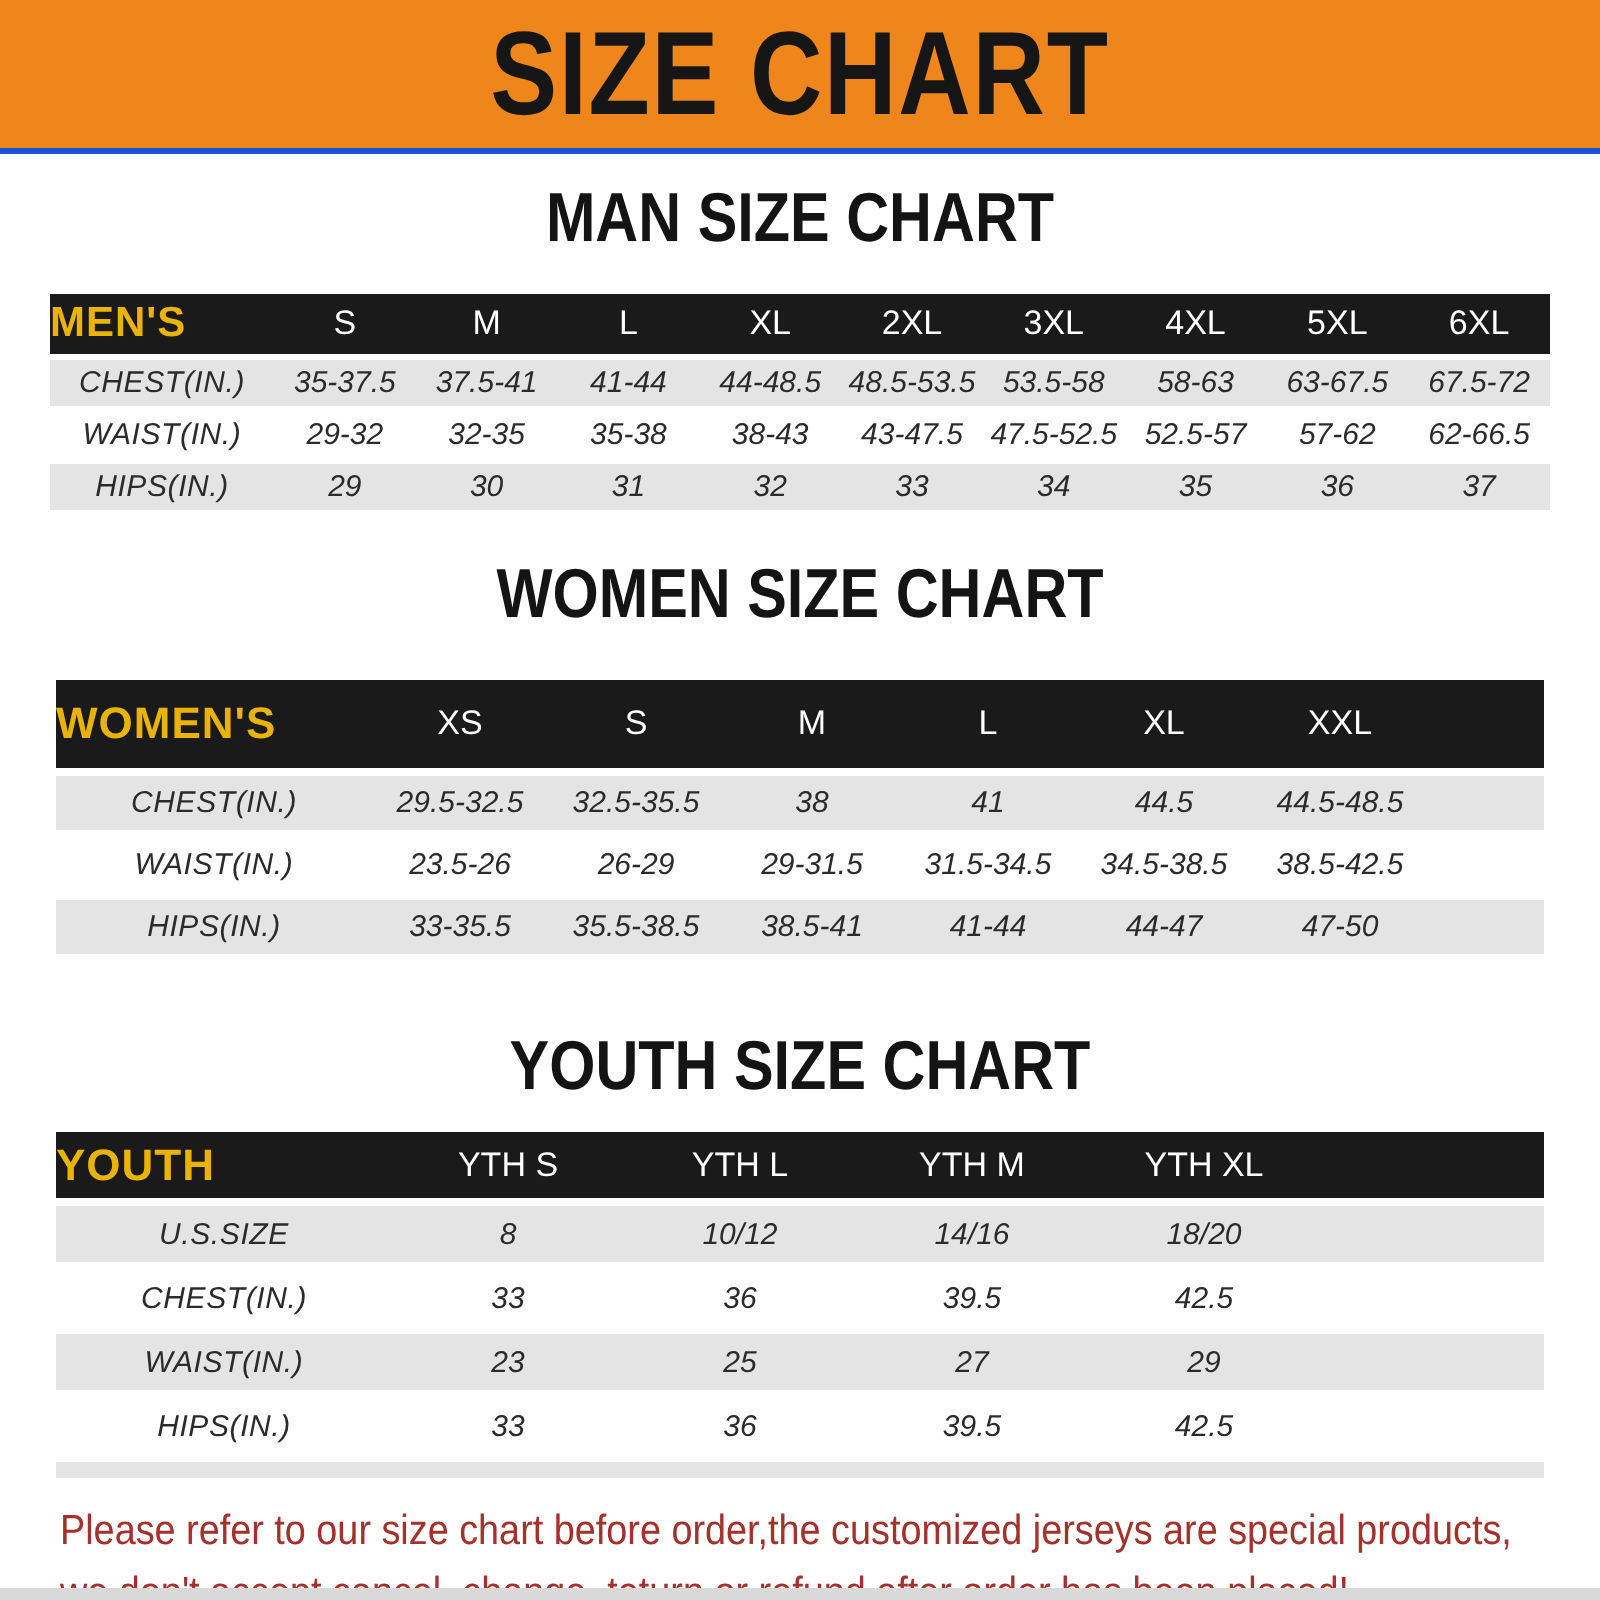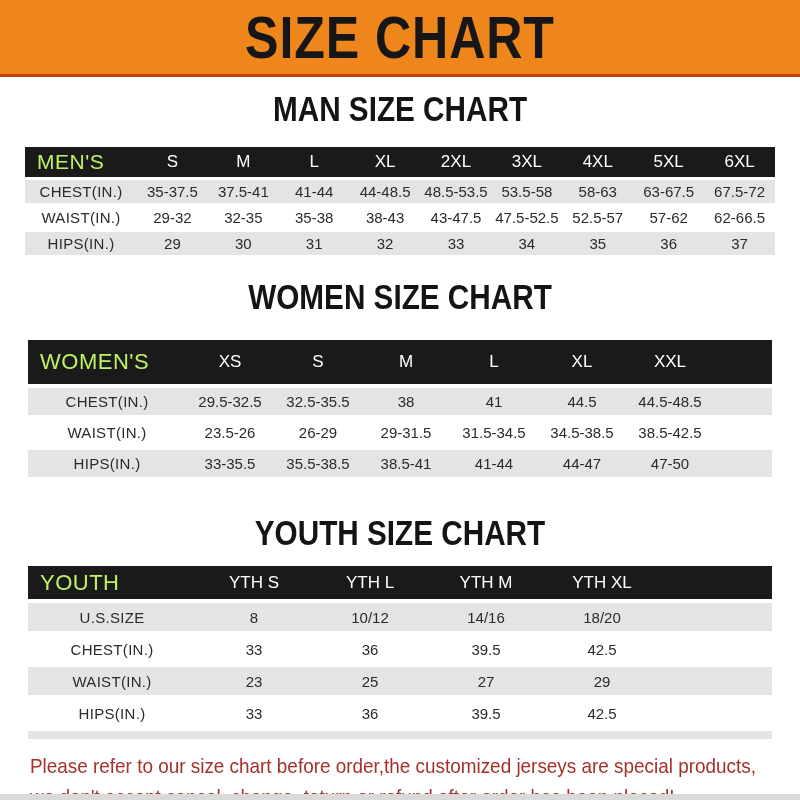--- a/index.html
+++ b/index.html
@@ -10,21 +10,21 @@
     background: #ffffff;
     font-family: "Liberation Sans", sans-serif;
     overflow: hidden;
     position: relative;
   }
 
   
   .banner {
     height: 74px;
     background: var(--orange, #EF861C);
-    border-bottom: 3px solid #c2410c;
+    border-bottom: 3px solid #1d4ed8;
     display: flex;
     align-items: center;
     justify-content: center;
   }
   .banner-title {
     font-size: 57px;
     font-weight: 800;
     letter-spacing: 1px;
     color: #161616;
     transform: scale(0.88, 1.04);
@@ -61,40 +61,40 @@
     background: var(--bar-black, #1A1A1A);
     color: #ffffff;
   }
   .table-men   .thead { height: 30px; }
   .table-women .thead { height: 44px; margin-top: 24px; }
   .table-youth .thead { height: 33px; }
 
   .header-label {
     display: flex;
     align-items: center;
-    padding-left: 12px;
-    font-weight: 400;
+    font-weight: 700;
     letter-spacing: 0.5px;
-    color: #bef264;
+    color: #eab308;
   }
   .table-men   .header-label { font-size: 21px; }
   .table-women .header-label { font-size: 22px; }
   .table-youth .header-label { font-size: 22px; }
 
   .col-head {
     display: flex;
     align-items: center;
     justify-content: center;
     font-size: 17px;
     color: #ffffff;
     white-space: nowrap;
   }
 
   .data {
     background: #ffffff;
+    font-style: italic;
   }
   .table-men   .data { height: 23px; margin-top: 3px; }
   .table-women .data { height: 27px; margin-top: 4px; }
   .table-youth .data { height: 28px; margin-top: 4px; }
   .data.gray { background: var(--row-gray, #E4E4E4); }
 
   .row-label, .cell {
     display: flex;
     align-items: center;
     justify-content: center;

